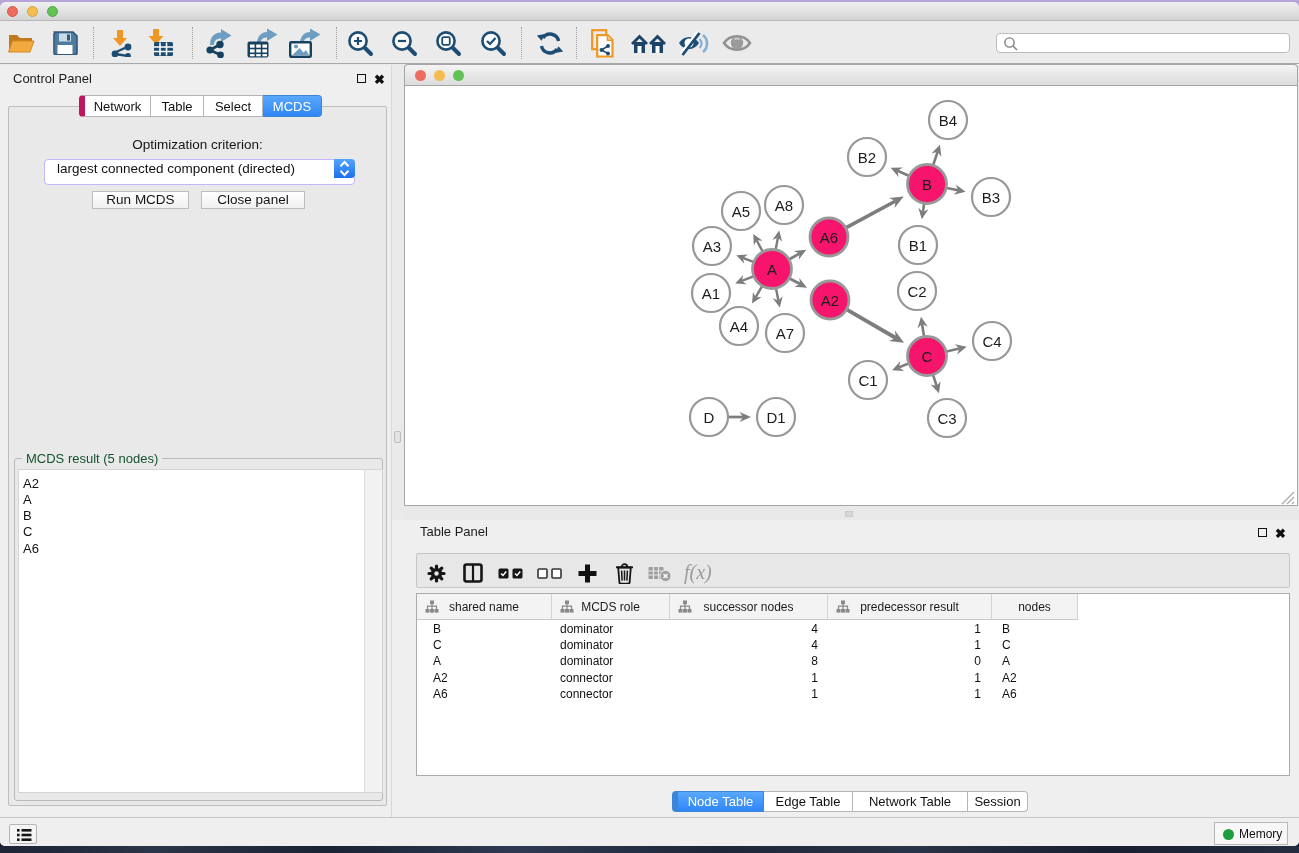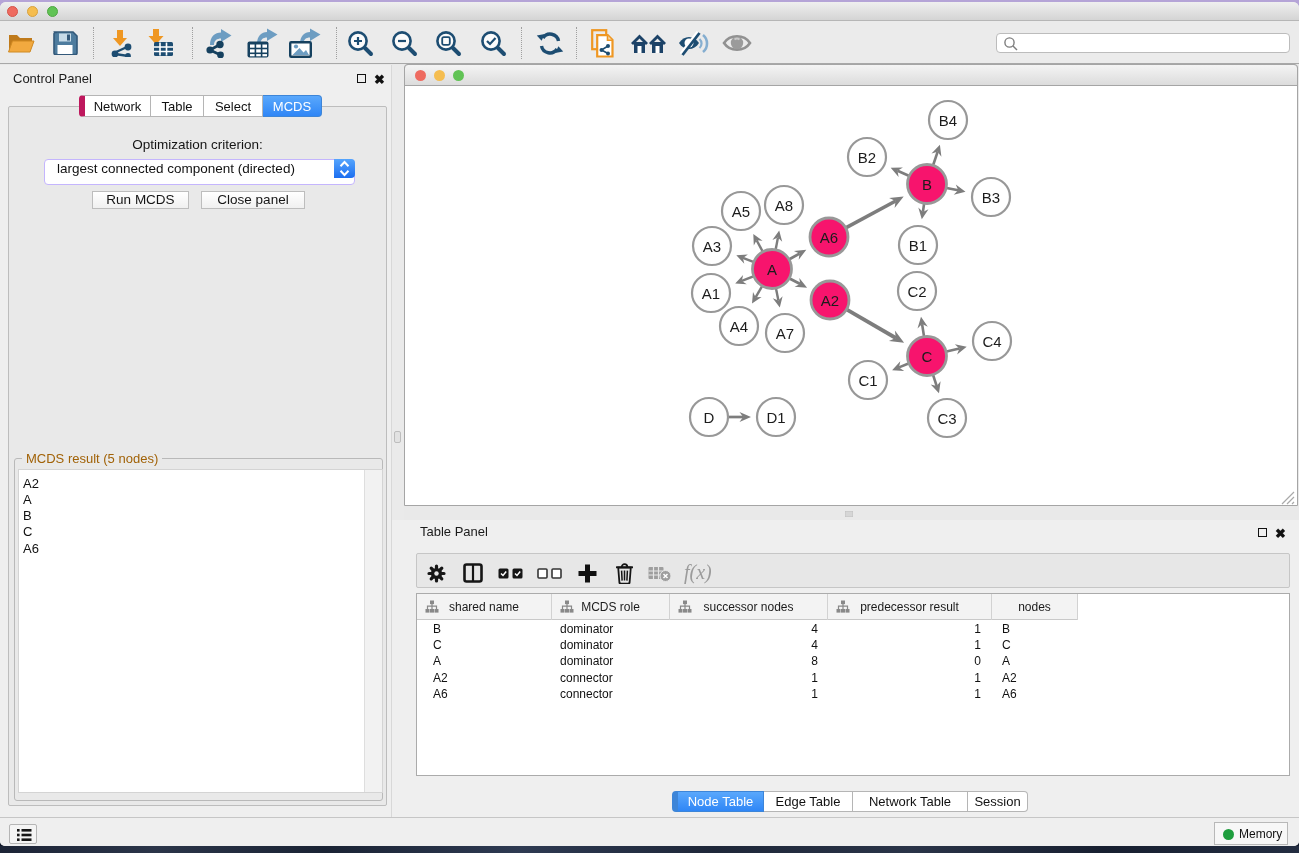--- a/index.html
+++ b/index.html
@@ -41,21 +41,21 @@
 #combo { left:44px; top:159px; width:311px; height:26px; background:#fff;
   border:1px solid #c4b5fd; border-radius:4px; }
 #combo .ctext { position:absolute; left:12px; top:1px; font-size:13.5px; color:#111; }
 #combo .stepper { position:absolute; right:-1px; top:-1px; width:21px; height:19px;
   border-radius:0 4px 4px 0; background:linear-gradient(#55a5fd,#1c6ef0); }
 .btn { position:absolute; height:18px; background:linear-gradient(#ffffff,#f0f0f0);
   border:1px solid #bdbdbd; border-radius:0; text-align:center; font-size:13.5px;
   color:#151515; line-height:16px; }
 #groupbox { left:14px; top:458px; width:369px; height:343px;
   border:1px solid #b9b9b9; border-radius:3px; }
-#grouptitle { left:22px; top:451px; background:#e9e9e9; padding:0 4px; font-size:13px; color:#a16207; }
+#grouptitle { left:22px; top:451px; background:#e9e9e9; padding:0 4px; font-size:13px; color:#14532d; }
 #mcdslist { left:18px; top:469px; width:365px; height:324px; background:#fff;
   border:1px solid #d4d4d4; font-size:13px; color:#111; }
 #mcdslist .it { position:absolute; left:4px; }
 #mcdstrack { left:364px; top:470px; width:18px; height:322px; background:#f2f2f2;
   border-left:1px solid #dedede; }
 
 #vsplit { left:391px; top:65px; width:13px; height:752px; background:#eaeaea;
   border-left:1px solid #d8d8d8; }
 #vgrip { left:394px; top:431px; width:7px; height:12px; background:#e2e2e2;
   border:1px solid #bdbdbd; border-radius:2px; }

